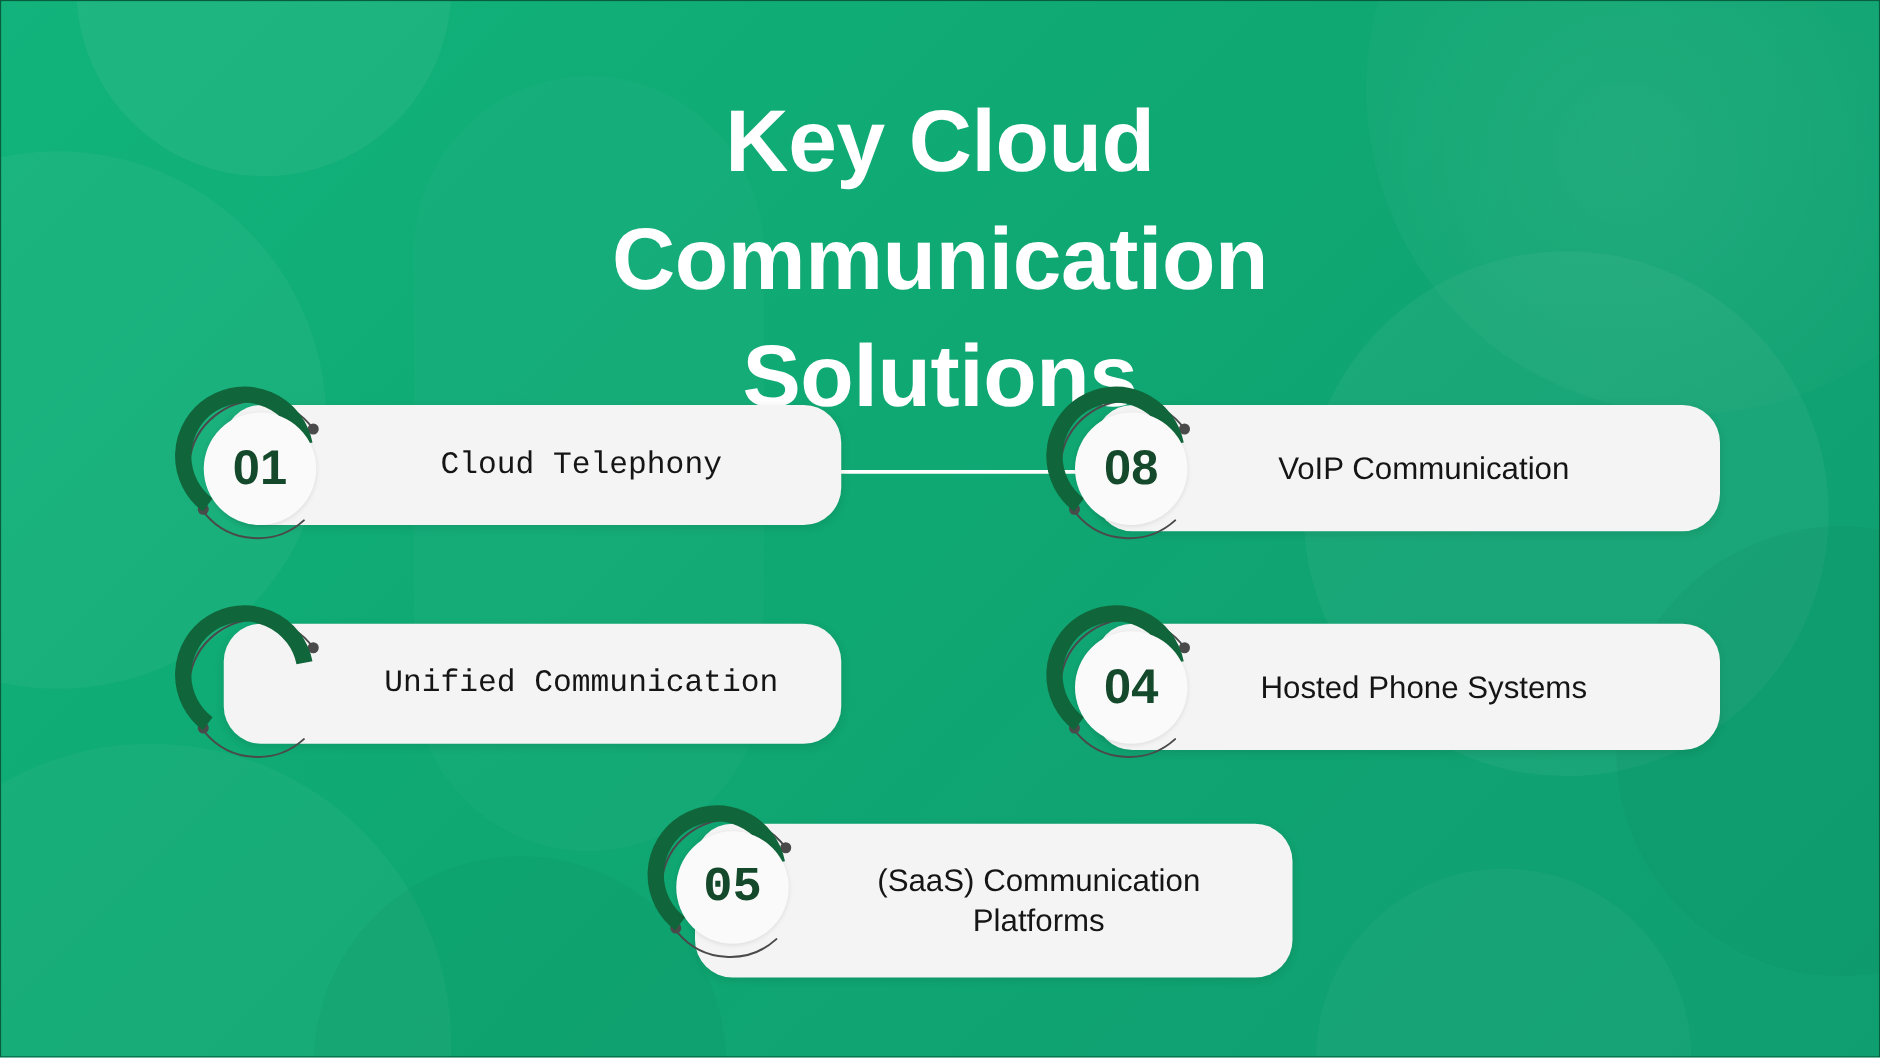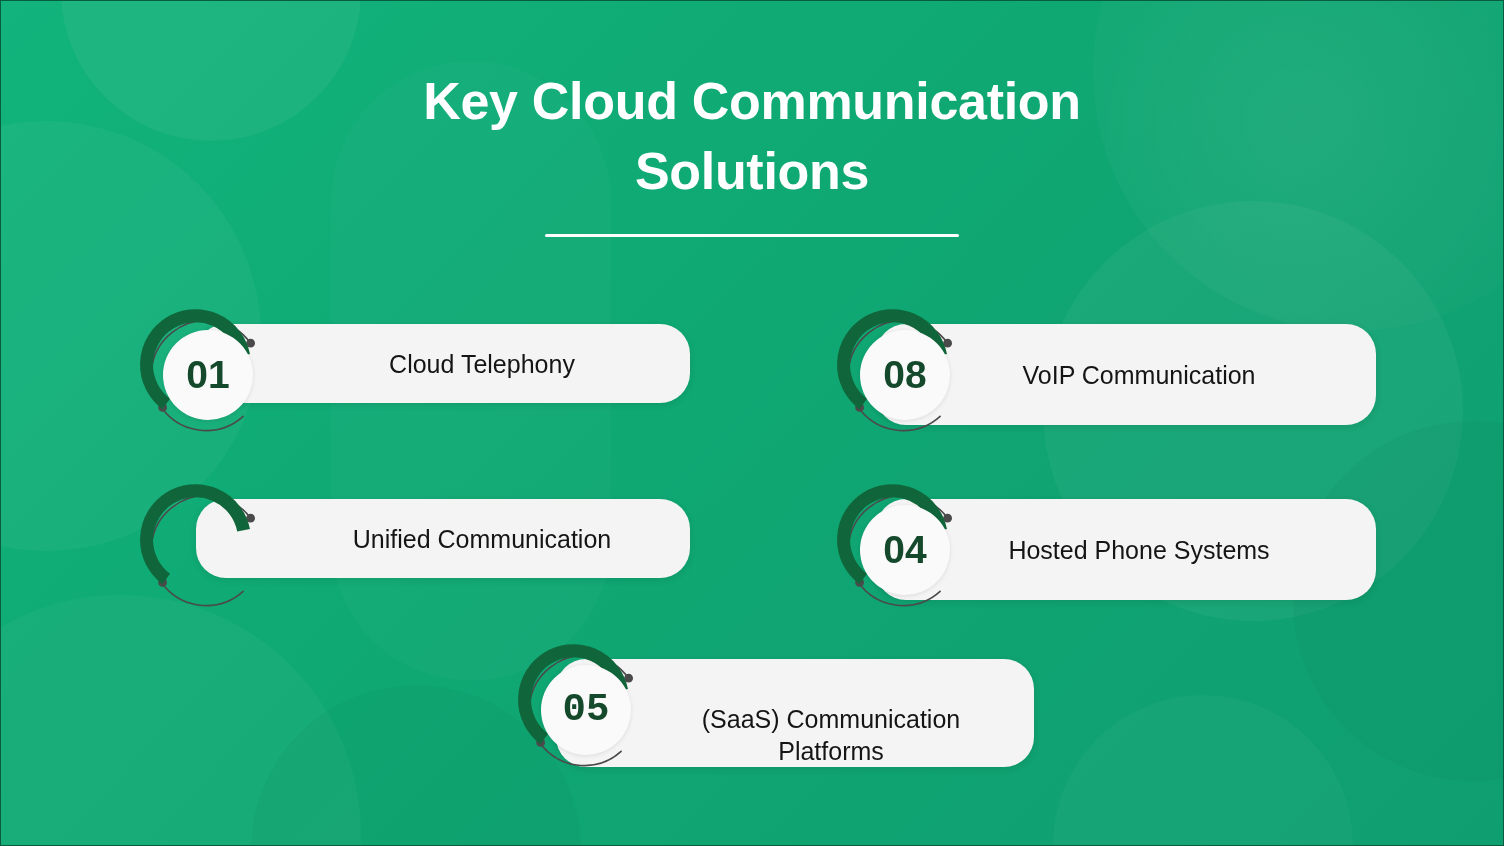--- a/index.html
+++ b/index.html
@@ -90,21 +90,21 @@
   .title-block {
     position: absolute;
     left: 0;
     right: 0;
     top: 66px;
     text-align: center;
   }
   .title-text {
     margin: 0;
     color: #ffffff;
-    font-size: 52px;
+    font-size: 70px;
     font-weight: bold;
     line-height: 1.34;
     letter-spacing: -0.3px;
     max-width: 760px;
     margin-left: auto;
     margin-right: auto;
   }
   .title-divider {
     width: 414px;
     height: 3px;
@@ -176,23 +176,23 @@
     box-shadow: 0 1px 4px rgba(0,0,0,0.10);
   }
 
   
   .row-1 { left: 144px; top: 311px; }
   .row-2 { left: 841px; top: 311px; }
   .row-3 { left: 144px; top: 486px; }
   .row-4 { left: 841px; top: 486px; }
   .row-5 { left: 506px; top: 646px; }
 
-  .row-1 .item-pill, .row-3 .item-pill { left: 51px; top: 12px; width: 494px; height: 79px; }
+  .row-1 .item-pill, .row-3 .item-pill { left: 34px; top: 12px; width: 494px; height: 96px; font-family: Liberation Mono, monospace; }
   .row-2 .item-pill, .row-4 .item-pill { left: 34px; top: 12px; width: 500px; height: 101px; }
-  .row-5 .item-pill { left: 49px; top: 12px; width: 478px; height: 108px; align-items: flex-end; }
+  .row-5 .item-pill { left: 49px; top: 12px; width: 478px; height: 123px; }
 
   .row-1 .badge, .row-2 .badge, .row-3 .badge, .row-4 .badge { left: 0px; top: 0px; }
   .row-5 .badge { left: 16px; top: 0px; font-family: Liberation Mono, monospace; }
 </style>
 </head>
 <body>
 
 <div id="slide">
 
   <div class="bg-layer">

